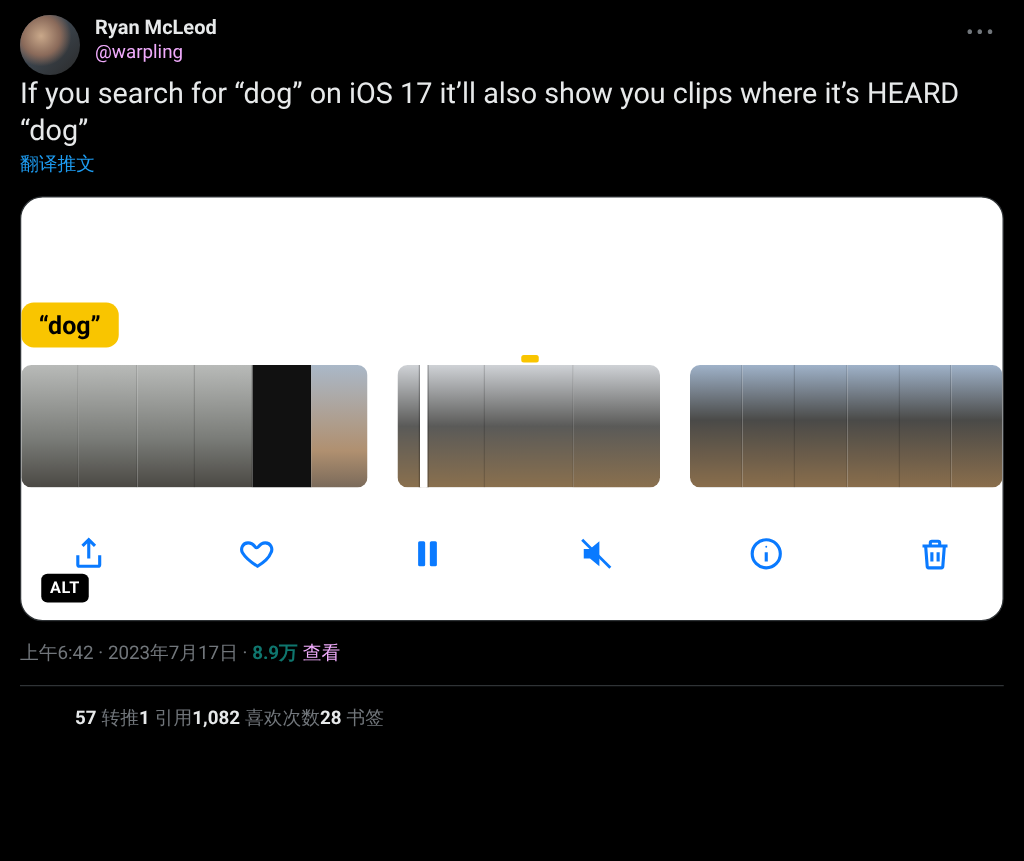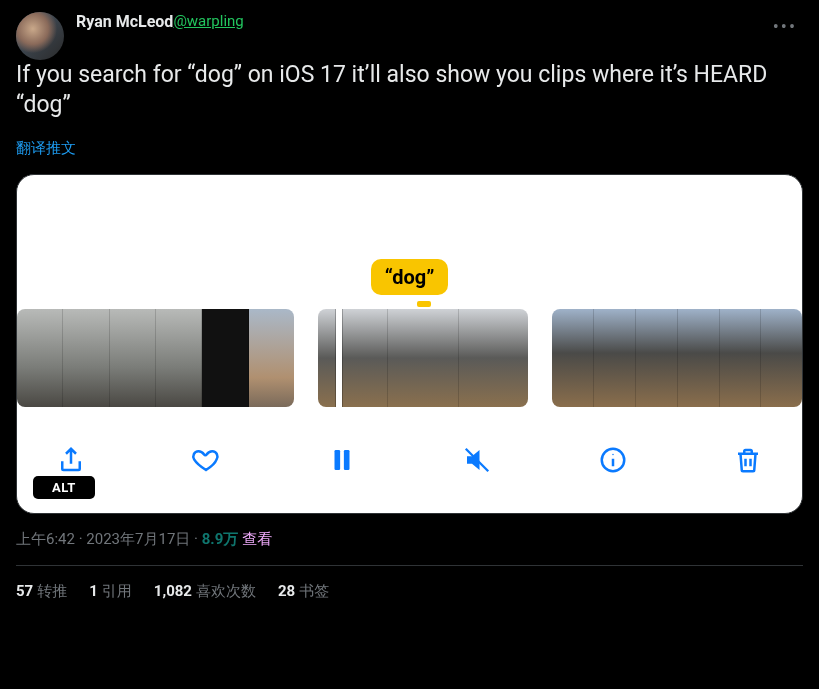--- a/index.html
+++ b/index.html
@@ -27,40 +27,40 @@
     position: relative;
     overflow: hidden;
     flex-shrink: 0;
   }
   .avatar::after {
     content: "";
     position: absolute;
     inset: 0;
     background: radial-gradient(circle at 35% 35%, #c9a88a 0%, #8a6a5a 35%, transparent 55%);
   }
-  .name-block { display: flex; flex-direction: row; line-height: 1.25; }
+  .name-block { display: flex; flex-direction: column; line-height: 1.25; }
   .display-name { font-weight: 700; font-size: 16px; color: #e7e9ea; }
-  .handle { font-size: 15px; color: #22c55e; text-decoration: underline; }
+  .handle { font-size: 15px; color: #f0abfc; }
   .more {
     position: absolute;
     right: 0; top: 0;
     color: #71767b;
     font-size: 18px;
     letter-spacing: 2px;
     cursor: pointer;
     padding: 4px 6px;
   }
   .body-text {
     font-size: 23px;
     line-height: 1.3;
     color: #e7e9ea;
     word-wrap: break-word;
   }
   .translate-link {
-    margin-top: 19px;
+    margin-top: 2px;
     font-size: 15px;
     color: #1d9bf0;
     cursor: pointer;
   }
 
   .media-card {
     margin-top: 16px;
     width: 100%;
     height: 340px;
     background: #fff;
@@ -70,21 +70,20 @@
     position: relative;
   }
   .media-inner {
     display: flex;
     flex-direction: column;
     height: 100%;
   }
   .white-gap { flex: 0 0 72px; }
   .caption-row {
     display: flex;
-    justify-content: center;
     align-items: flex-end;
     height: 48px;
     position: relative;
   }
   .caption-pill {
     background: #f9c500;
     color: #000;
     font-weight: 700;
     font-size: 20px;
     padding: 6px 14px;
@@ -151,21 +150,21 @@
   .tbtn svg { width: 30px; height: 30px; stroke: currentColor; fill: none; stroke-width: 2; }
   .tbtn.pause svg rect { fill: currentColor; stroke: none; }
   .tbtn.mute svg { stroke-width: 1.8; }
   .alt-badge {
     position: absolute;
     left: 16px; bottom: 14px;
     background: #000;
     color: #fff;
     font-size: 13px;
     font-weight: 700;
-    padding: 4px 19px;
+    padding: 4px 7px;
     border-radius: 5px;
     letter-spacing: 0.5px;
   }
 
   .meta-row {
     margin-top: 16px;
     font-size: 15px;
     color: #71767b;
   }
   .meta-row .dot::before { content: " · "; }
@@ -173,24 +172,24 @@
   .meta-row .views-label { color: #f0abfc; margin-left: 4px; }
 
   .divider {
     margin-top: 16px;
     height: 1px;
     background: #2f3336;
   }
 
   .stats-row {
     display: flex;
-    gap: 22px;
     padding: 16px 0 0 0;
     font-size: 15px;
     color: #71767b;
+    margin-left: 44px;
   }
   .stat .num { font-weight: 700; color: #e7e9ea; margin-right: 4px; }
 </style>
 </head>
 <body>
 
 <div class="tweet">
 
   <div class="header">
     <div class="avatar"></div>

